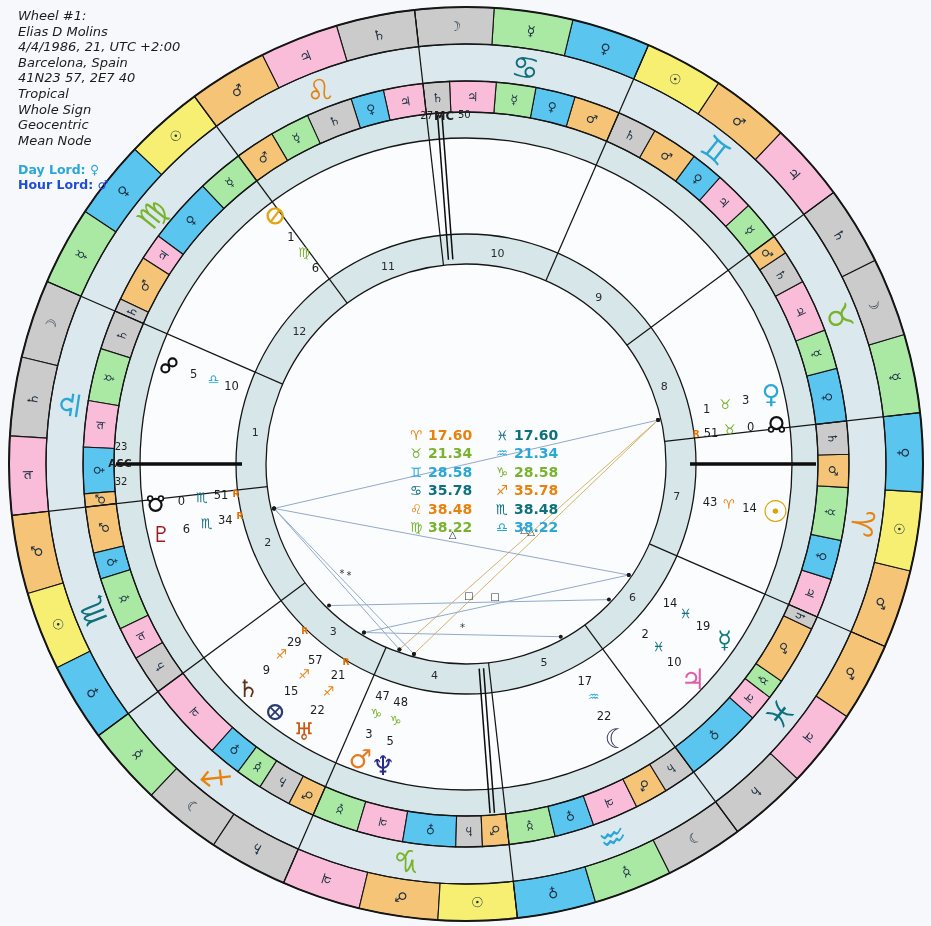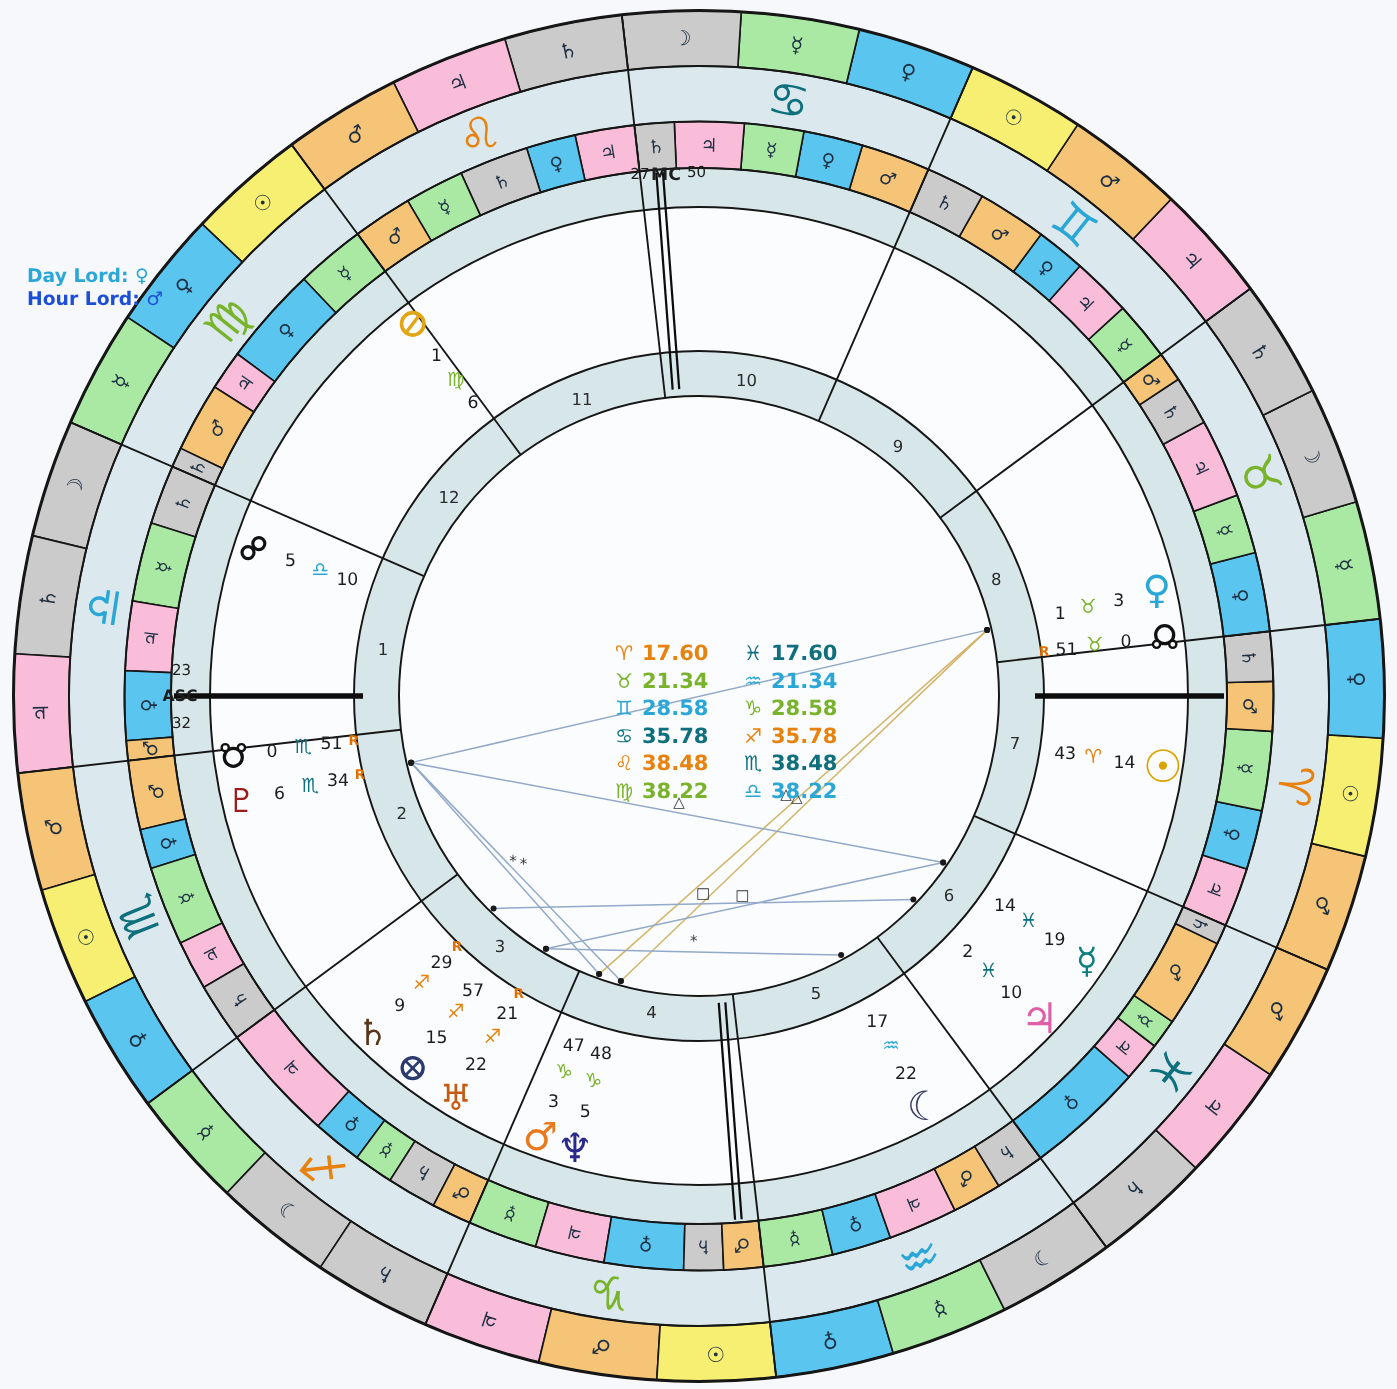--- a/index.html
+++ b/index.html
@@ -1,28 +1,39 @@
 <!DOCTYPE html>
 <html><head>
 <meta charset="utf-8">
 <style>
   html,body{margin:0;padding:0;background:#f7f8fb;}
   .stage{position:relative;width:931px;height:926px;background:#f7f8fb;overflow:hidden;
          font-family:"DejaVu Sans",sans-serif;}
   .hdr{position:absolute;left:18px;top:8px;z-index:5;font-size:13px;line-height:15.6px;
        color:#1c1c1c;font-style:italic;font-weight:500;}
   .hdr div{white-space:pre;}
-  .lords{position:absolute;left:18px;top:176px;z-index:5;font-size:12.5px;font-weight:bold;line-height:15px;}
+  .lords{position:absolute;left:18px;top:162px;z-index:5;font-size:12.5px;font-weight:bold;line-height:15px;}
   svg{position:absolute;left:0;top:0;}
   text{font-family:"DejaVu Sans",sans-serif;}
 </style>
 </head>
 <body>
 
 <div class="stage">
+  <div class="hdr">
+    <div>Wheel #1:</div>
+    <div>Elias D Molins</div>
+    <div>4/4/1986, 21, UTC +2:00</div>
+    <div>Barcelona, Spain</div>
+    <div>41N23 57, 2E7 40</div>
+    <div>Tropical</div>
+    <div>Whole Sign</div>
+    <div>Geocentric</div>
+    <div>Mean Node</div>
+  </div>
   <div class="lords">
     <div id="dayLord"><span style="color:#2aa7d6">Day Lord: ♀</span></div>
     <div id="hourLord"><span style="color:#1d4ed8">Hour Lord: ♂</span></div>
   </div>
   <svg id="wheel" width="931" height="926" viewBox="0 0 931 926">
       <g>
         <circle cx="466" cy="464" r="457" fill="#fbfcfe" stroke="none"></circle>
         <circle cx="466" cy="464" r="420" fill="#dbe9ee" stroke="none"></circle>
         <circle cx="466" cy="464" r="383" fill="#ffffff" stroke="none"></circle>
         <circle cx="466" cy="464" r="352" fill="#d7e7e9" stroke="none"></circle>

